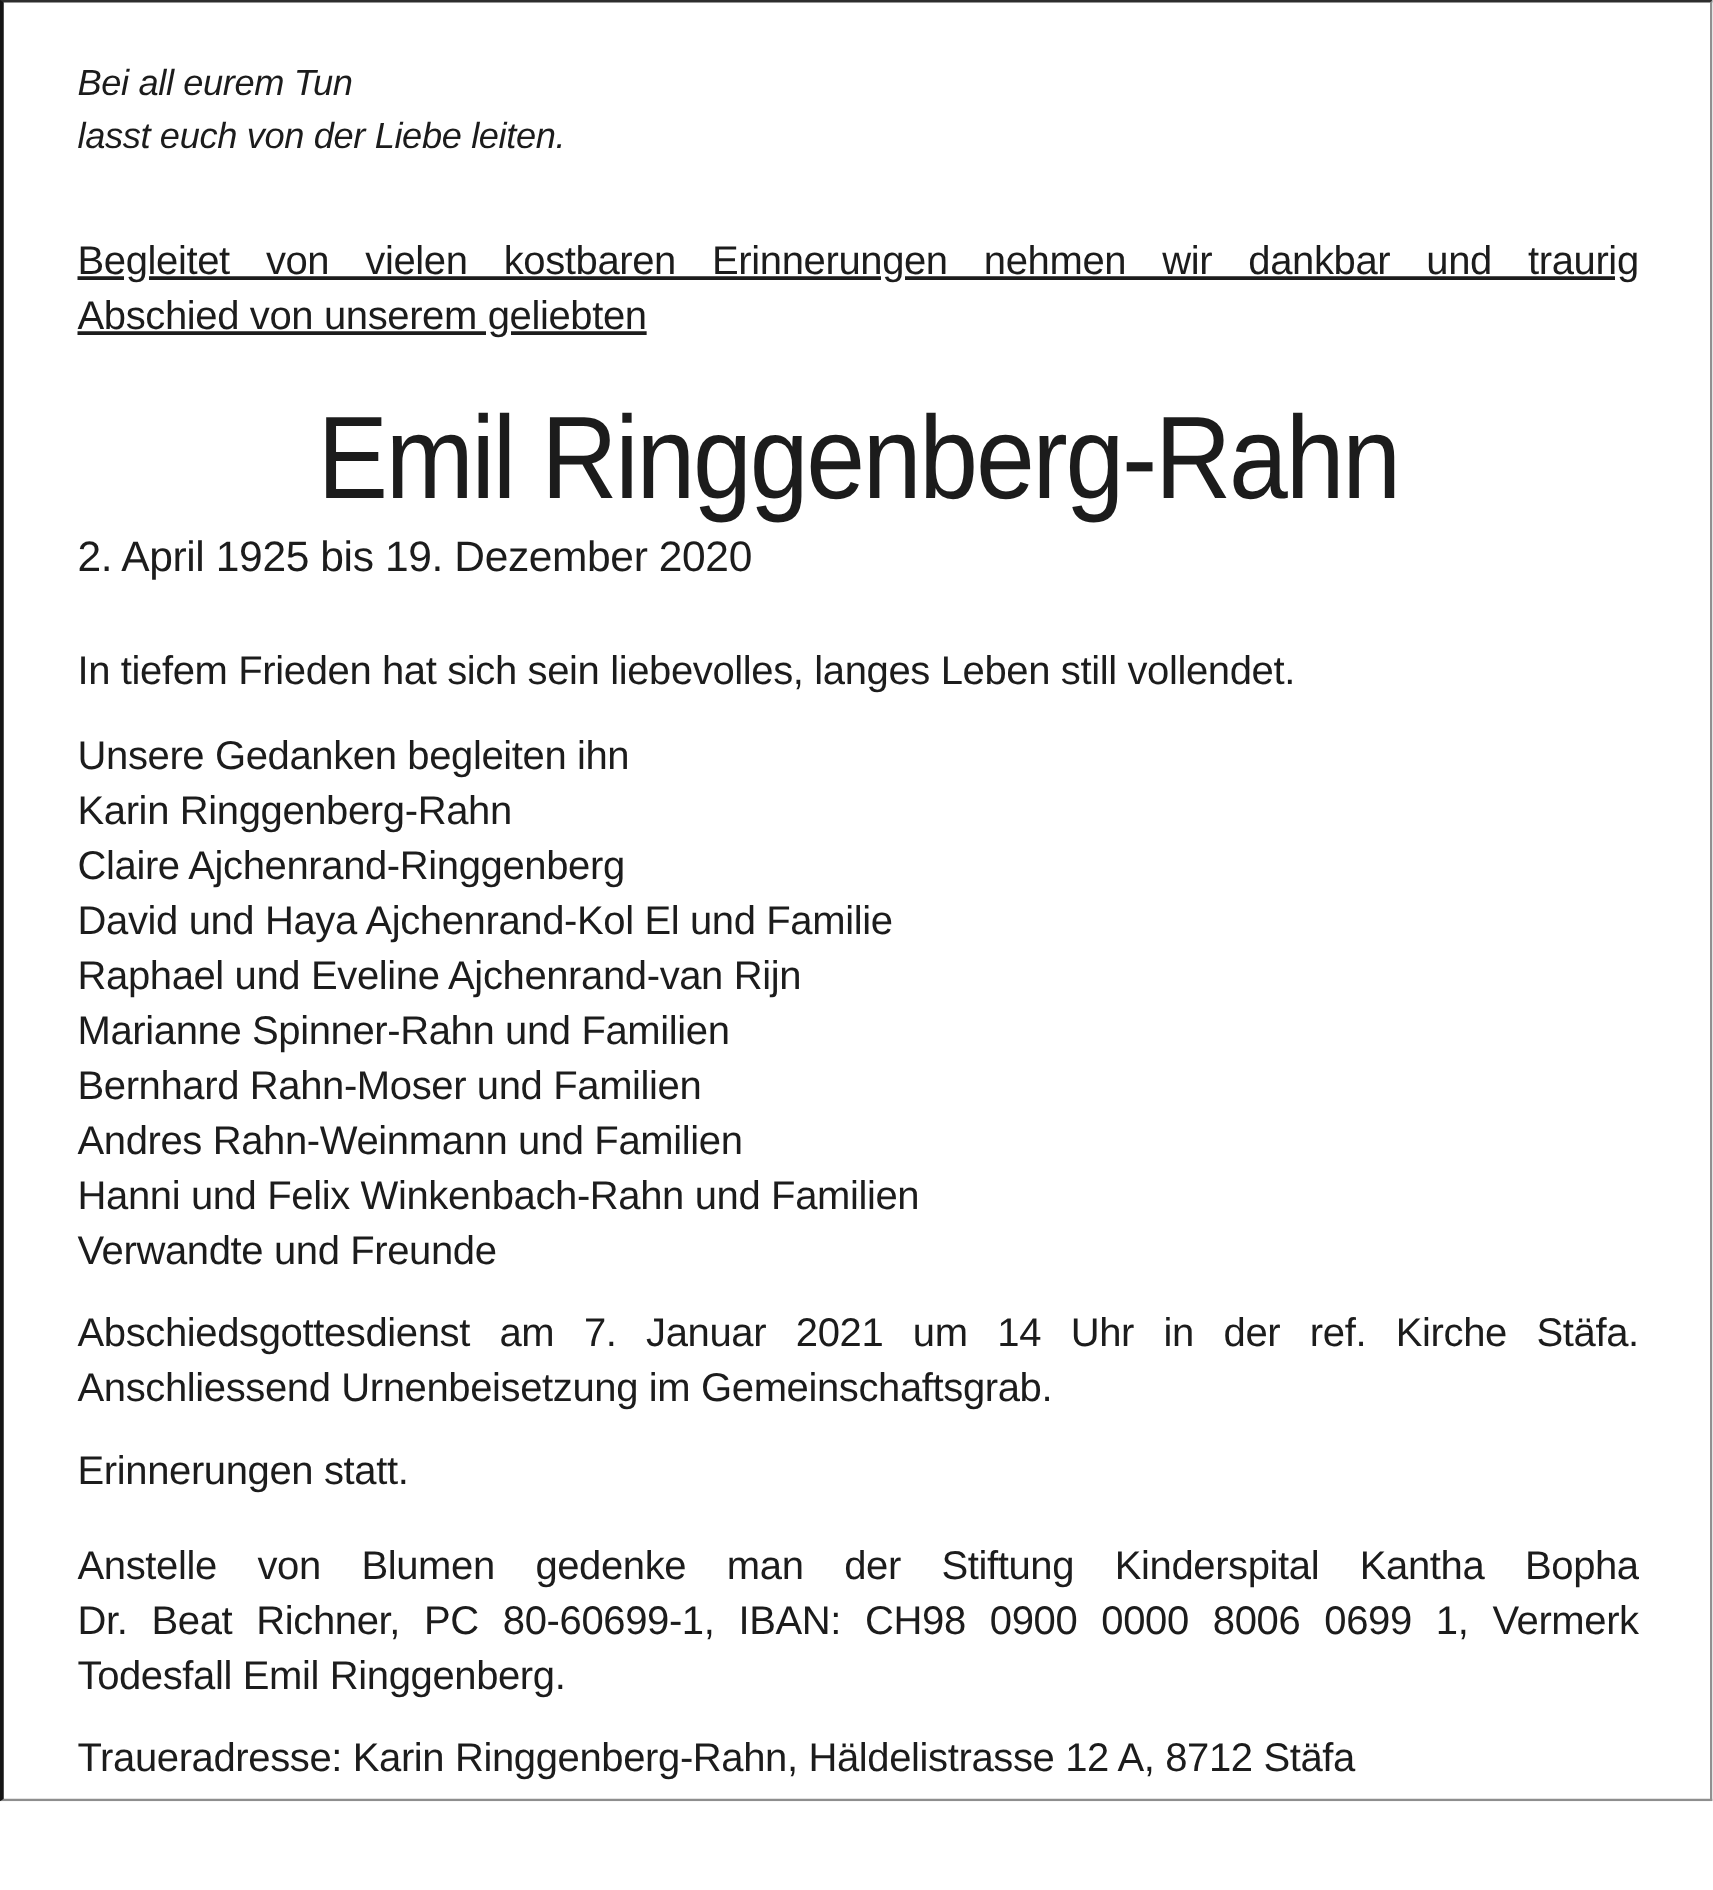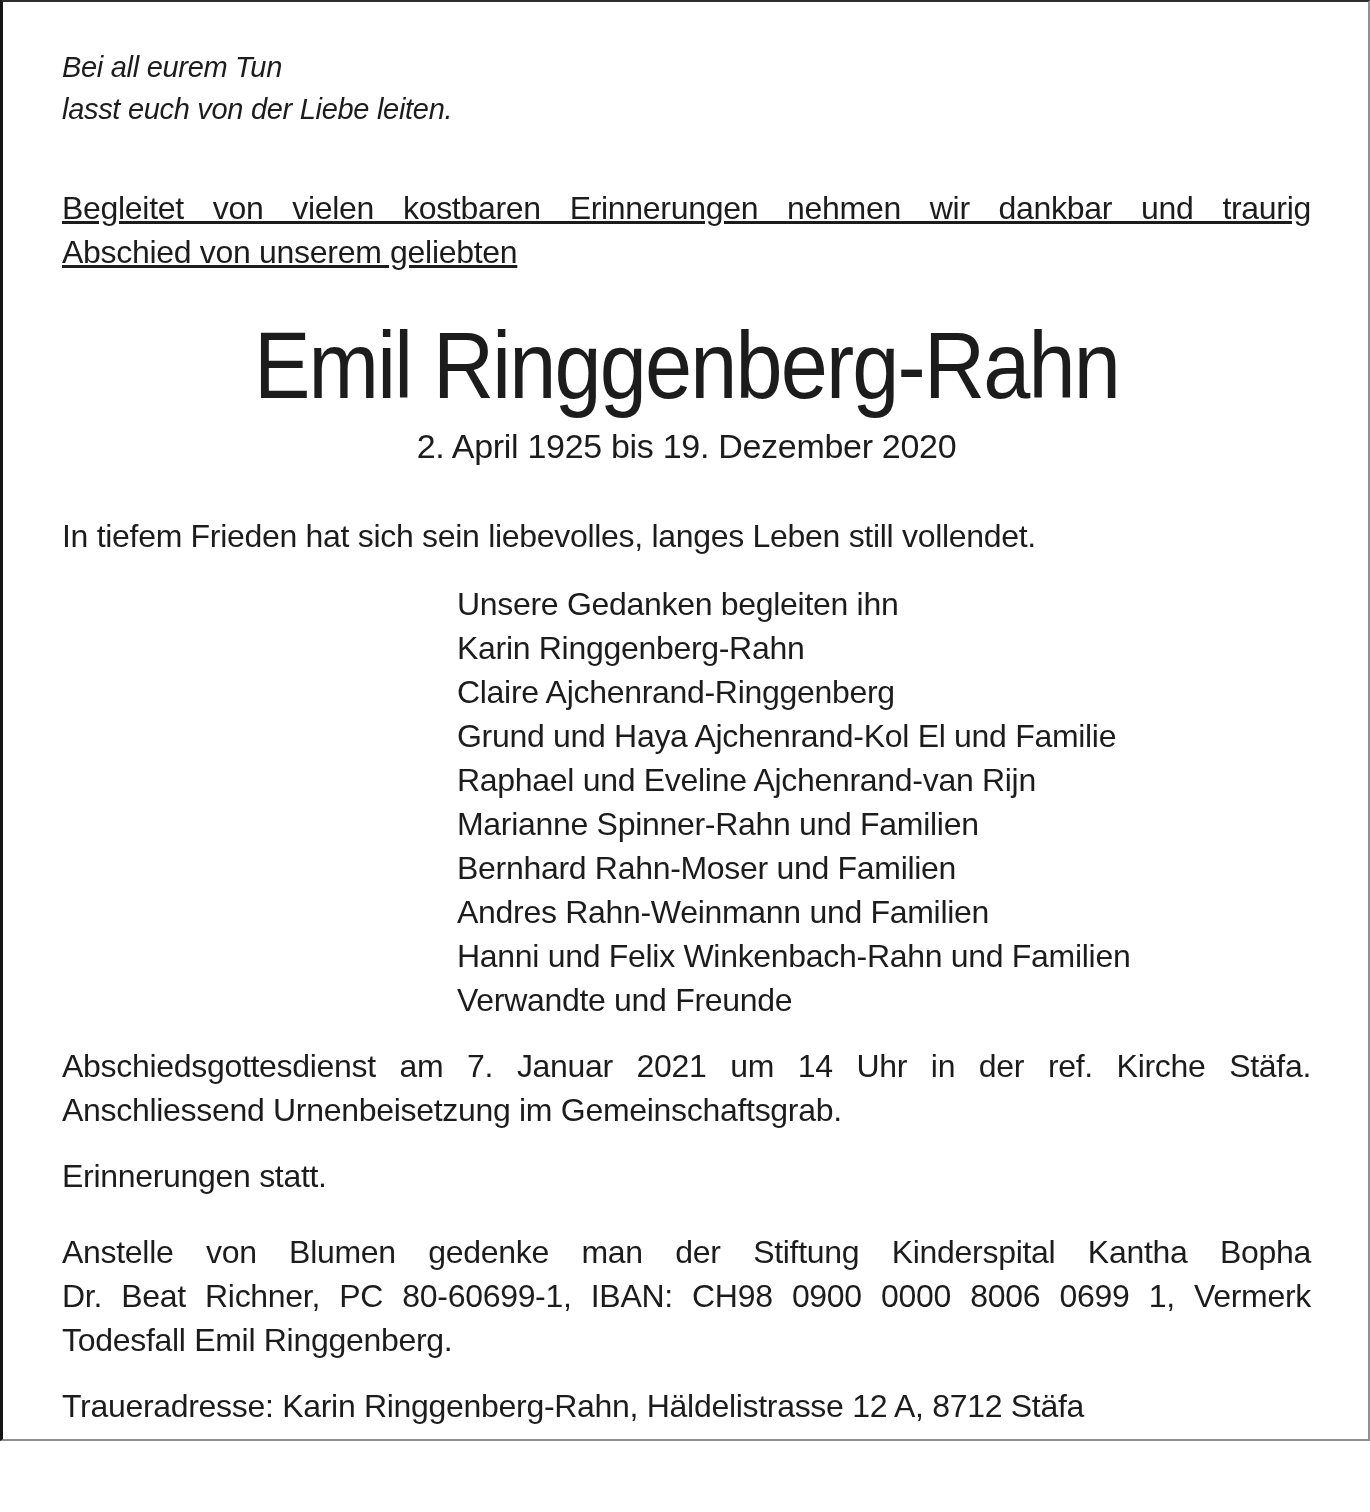--- a/index.html
+++ b/index.html
@@ -53,30 +53,28 @@
     text-align: center;
     letter-spacing: -2px;
     transform: scaleX(0.9);
     transform-origin: 50% 50%;
     white-space: nowrap;
   }
   .life-dates {
     margin-top: 6px;
     font-size: 34px;
     line-height: 44px;
-    text-align: center;
   }
   .peace {
     margin-top: 46px;
     font-size: 32px;
     line-height: 44px;
   }
   .mourners {
     margin-top: 24px;
-    margin-left: 395px;
     font-size: 32px;
     line-height: 44px;
   }
   .para {
     font-size: 32px;
     line-height: 44px;
   }
   .service  { margin-top: 22px; }
   .corona   { margin-top: 22px; }
   .donation { margin-top: 32px; }
@@ -100,21 +98,21 @@
   <div class="deceased-name">Emil Ringgenberg-Rahn</div>
 
   <div class="life-dates">2. April 1925 bis 19. Dezember 2020</div>
 
   <div class="peace">In tiefem Frieden hat sich sein liebevolles, langes Leben still vollendet.</div>
 
   <div class="mourners">
     <span class="line">Unsere Gedanken begleiten ihn</span>
     <span class="line">Karin Ringgenberg-Rahn</span>
     <span class="line">Claire Ajchenrand-Ringgenberg</span>
-    <span class="line">Grund und Haya Ajchenrand-Kol El und Familie</span>
+    <span class="line">David und Haya Ajchenrand-Kol El und Familie</span>
     <span class="line">Raphael und Eveline Ajchenrand-van Rijn</span>
     <span class="line">Marianne Spinner-Rahn und Familien</span>
     <span class="line">Bernhard Rahn-Moser und Familien</span>
     <span class="line">Andres Rahn-Weinmann und Familien</span>
     <span class="line">Hanni und Felix Winkenbach-Rahn und Familien</span>
     <span class="line">Verwandte und Freunde</span>
   </div>
 
   <div class="para service">
     <span class="line jf">Abschiedsgottesdienst am 7. Januar 2021 um 14 Uhr in der ref. Kirche Stäfa.</span>

